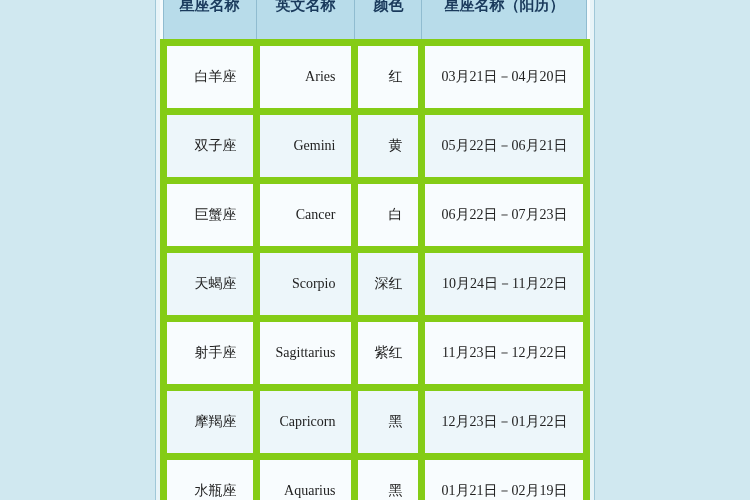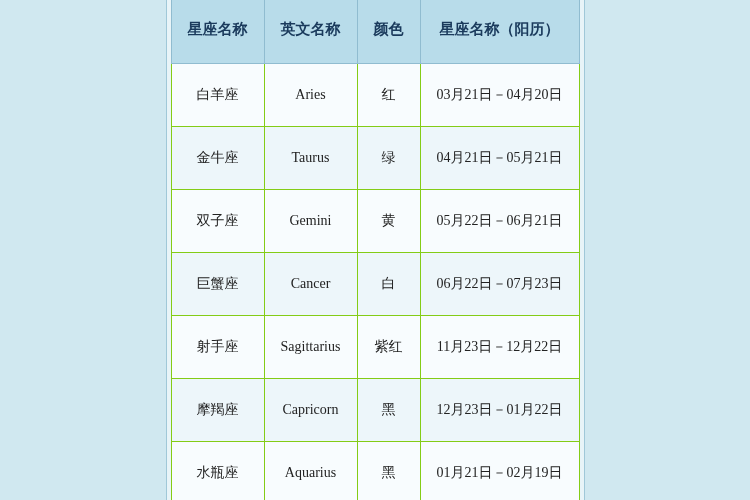--- a/index.html
+++ b/index.html
@@ -33,23 +33,23 @@
       background-color: #b8dcea;
       color: #1a3a5c;
       font-weight: bold;
       text-align: center;
       padding: 24px 16px;
       border: 1px solid #90bcd0;
       font-size: 15px;
     }
 
     td {
-      text-align: center;
+      text-align: right;
       padding: 22px 16px;
-      border: 1px solid #84cc16;
+      border: 7px solid #84cc16;
       font-size: 14px;
       color: #222;
     }
 
     tr:nth-child(even) td {
       background-color: #edf6fa;
     }
 
     tr:nth-child(odd) td {
       background-color: #f8fcfe;
@@ -69,36 +69,36 @@
       </tr>
     </thead>
     <tbody id="table-body">
     <tr>
           <td>白羊座</td>
           <td>Aries</td>
           <td>红</td>
           <td>03月21日－04月20日</td>
         </tr>
         <tr>
-          <td>金牛座</td>
-          <td>Taurus</td>
-          <td>绿</td>
-          <td>04月21日－05月21日</td>
-        </tr>
-        <tr>
           <td>双子座</td>
           <td>Gemini</td>
           <td>黄</td>
           <td>05月22日－06月21日</td>
         </tr>
         <tr>
           <td>巨蟹座</td>
           <td>Cancer</td>
           <td>白</td>
           <td>06月22日－07月23日</td>
+        </tr>
+        <tr>
+          <td>天蝎座</td>
+          <td>Scorpio</td>
+          <td>深红</td>
+          <td>10月24日－11月22日</td>
         </tr>
         <tr>
           <td>射手座</td>
           <td>Sagittarius</td>
           <td>紫红</td>
           <td>11月23日－12月22日</td>
         </tr>
         <tr>
           <td>摩羯座</td>
           <td>Capricorn</td>

